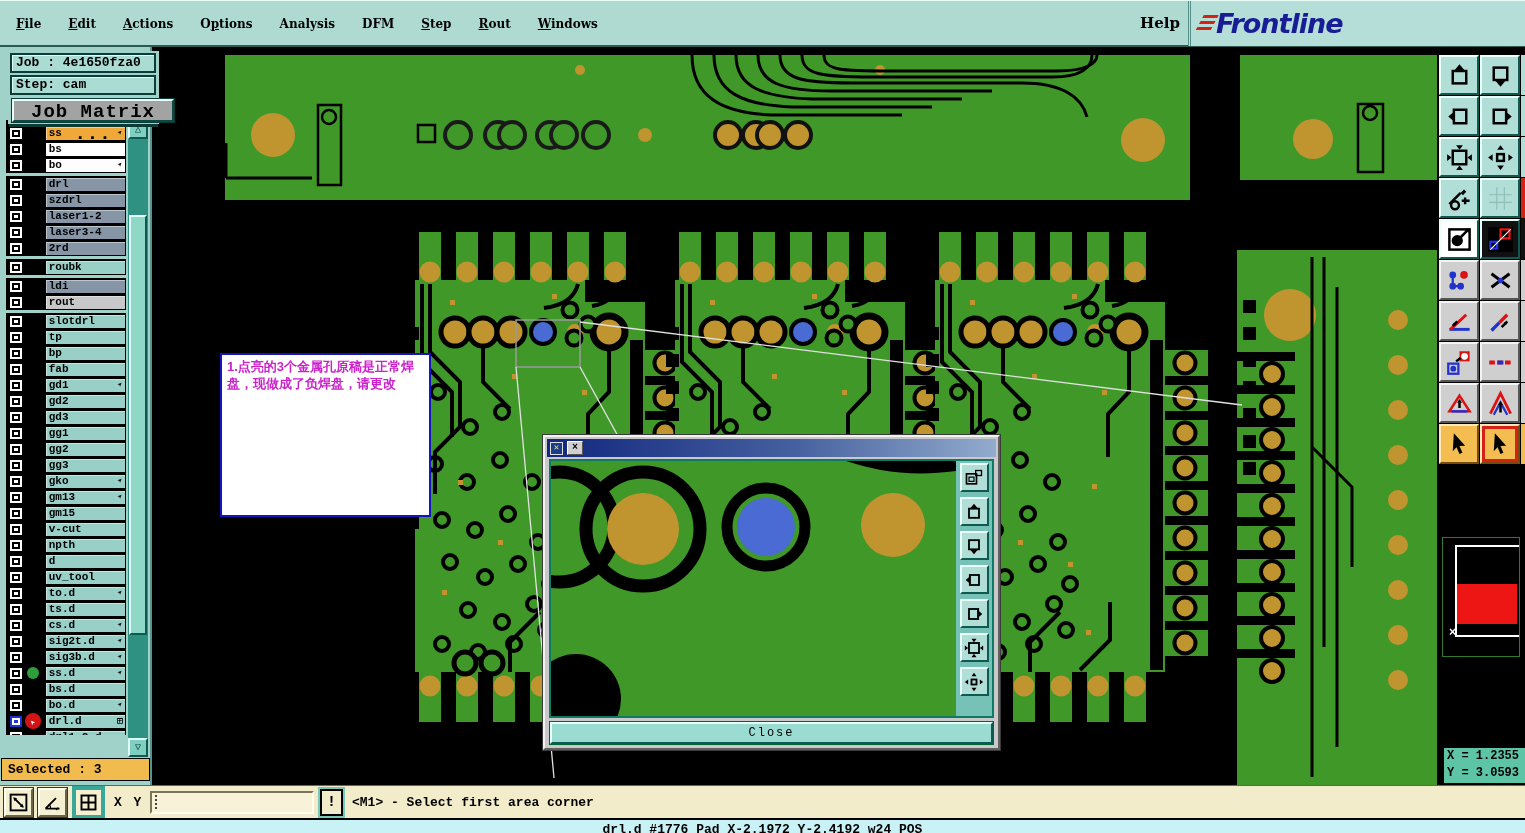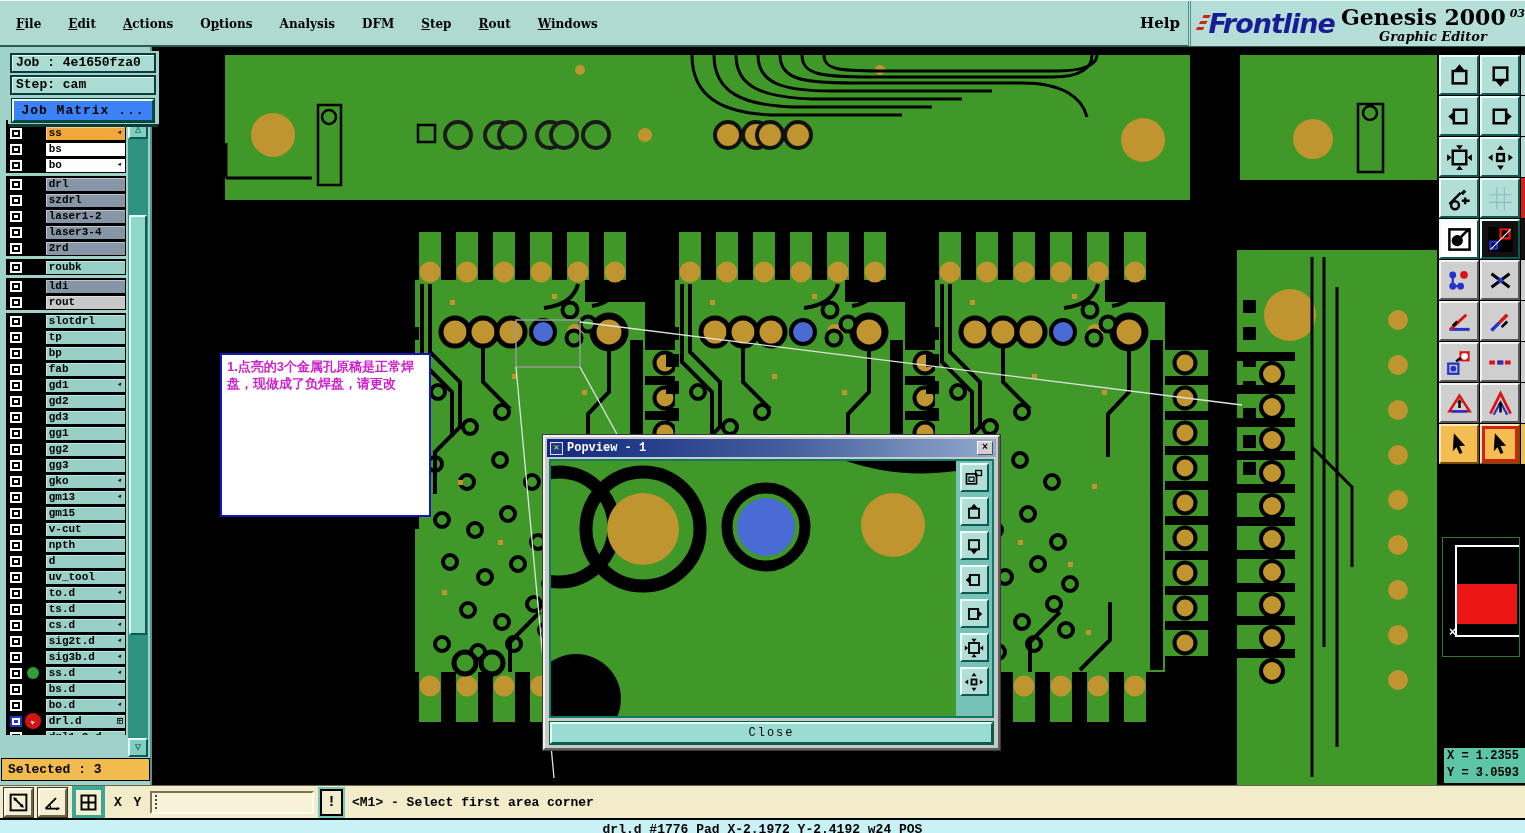--- a/index.html
+++ b/index.html
@@ -30,23 +30,23 @@
 
   
   .sidebar { position:absolute; left:0; top:47px; width:152px; height:738px; background:#a0d2ca;
              border-right:2px solid #55958d; }
   .job-panel { position:absolute; left:8px; top:4px; width:151px; height:73px; background:#a0d2ca; z-index:3;
                box-shadow:0 4px 0 -1px #0a3c36; }
   .job-box { position:absolute; left:2px; width:146px; height:20px; background:#aadcd4;
              border:2px solid #0a3c38; box-shadow:inset 1px 1px 0 #e4fcf6;
              font-size:13px; font-weight:bold; line-height:16px; padding-left:4px; white-space:nowrap; }
   .job-box.b1 { top:2px; } .job-box.b2 { top:24px; }
-  .matrix-btn { position:absolute; left:4px; top:48px; width:142px; height:23px; background:#3b82f6;
+  .matrix-btn { position:absolute; left:4px; top:48px; width:162px; height:23px; background:#a3a3a3;
                 border:2px solid; border-color:#eafff8 #0a4a40 #0a4a40 #eafff8; outline:1px solid #0a3c38;
-                font-family:"Liberation Mono", monospace; font-size:13px; font-weight:bold; letter-spacing:1px; }
+                font-family:"Liberation Mono", monospace; font-size:19px; font-weight:bold; letter-spacing:1px; }
   .layer-rows { position:absolute; left:6px; top:73px; width:120px; height:615px; background:#000; overflow:hidden; }
   .lsep { height:3px; background:#a0d2ca; }
   .lrow { height:16px; display:flex; align-items:center; }
   .cbx { width:14px; height:13px; margin-left:3px; background:#fff; border:1px solid #000; position:relative; }
   .cbx-in { position:absolute; left:2px; top:2px; right:2px; bottom:2px; border:2px solid #000; background:#fff; }
   .cbx.blue { background:#2233cc; }
   .cbx.blue .cbx-in { border-color:#fff; background:#2233cc; }
   .mk { width:22px; height:16px; position:relative; }
   .mk-dot { position:absolute; left:4px; top:2px; width:12px; height:12px; border-radius:50%; background:#2f9e3a; }
   .mk-arr { position:absolute; left:2px; top:0; width:16px; height:16px; border-radius:50%; background:#d41414;
@@ -163,25 +163,20 @@
         <div class="menu-item">Analysis</div>
         <div class="menu-item">DFM</div>
         <div class="menu-item"><span class="u">S</span>tep</div>
         <div class="menu-item"><span class="u">R</span>out</div>
         <div class="menu-item"><span class="u">W</span>indows</div>
       </div>
     <div class="menu-help">Help</div>
     <div class="brand">
       <span class="stripes"></span>
       <span class="logo-text">Frontline</span>
-      <span class="brand-col">
-        <span class="product-line"><span>Genesis 2000</span><span class="product-sup">03</span></span>
-        <span class="subtitle-line">Graphic Editor</span>
-
-      </span>
     </div>
   </div>
 
   <div class="sidebar">
     <div class="job-panel">
       <div class="job-box b1">Job : 4e1650fza0</div>
       <div class="job-box b2">Step: cam</div>
       <button class="matrix-btn">Job Matrix ...</button>
     </div>
     <div class="layer-rows" id="layer-rows">
@@ -794,21 +789,20 @@
       </g>
     </svg>
 
     <div class="note-box" able="false">
       <span>1.点亮的3个金属孔原稿是正常焊盘，现做成了负焊盘，请更改</span>
     </div>
 
     <div class="popview">
       <div class="pv-title">
         <span class="pv-ticon">✕</span>
-        <span class="pv-title-text">Popview - 1</span>
         <span class="pv-close">×</span>
       </div>
       <div class="pv-body">
         <svg class="pv-art" viewBox="0 0 405 255" preserveAspectRatio="none">
           <rect fill="#3f9828" x="0" y="0" width="405" height="255"></rect>
           <path d="M295,0 H405 V10 C360,16 325,10 295,0 Z" fill="#000"></path>
           <circle cx="8" cy="66" r="55" fill="none" stroke="#000" stroke-width="13"></circle>
           <circle cx="92" cy="68" r="57" fill="none" stroke="#000" stroke-width="13"></circle>
           <circle cx="92" cy="68" r="36" fill="#c09530"></circle>
           <circle cx="215" cy="66" r="39" fill="none" stroke="#000" stroke-width="11"></circle>

